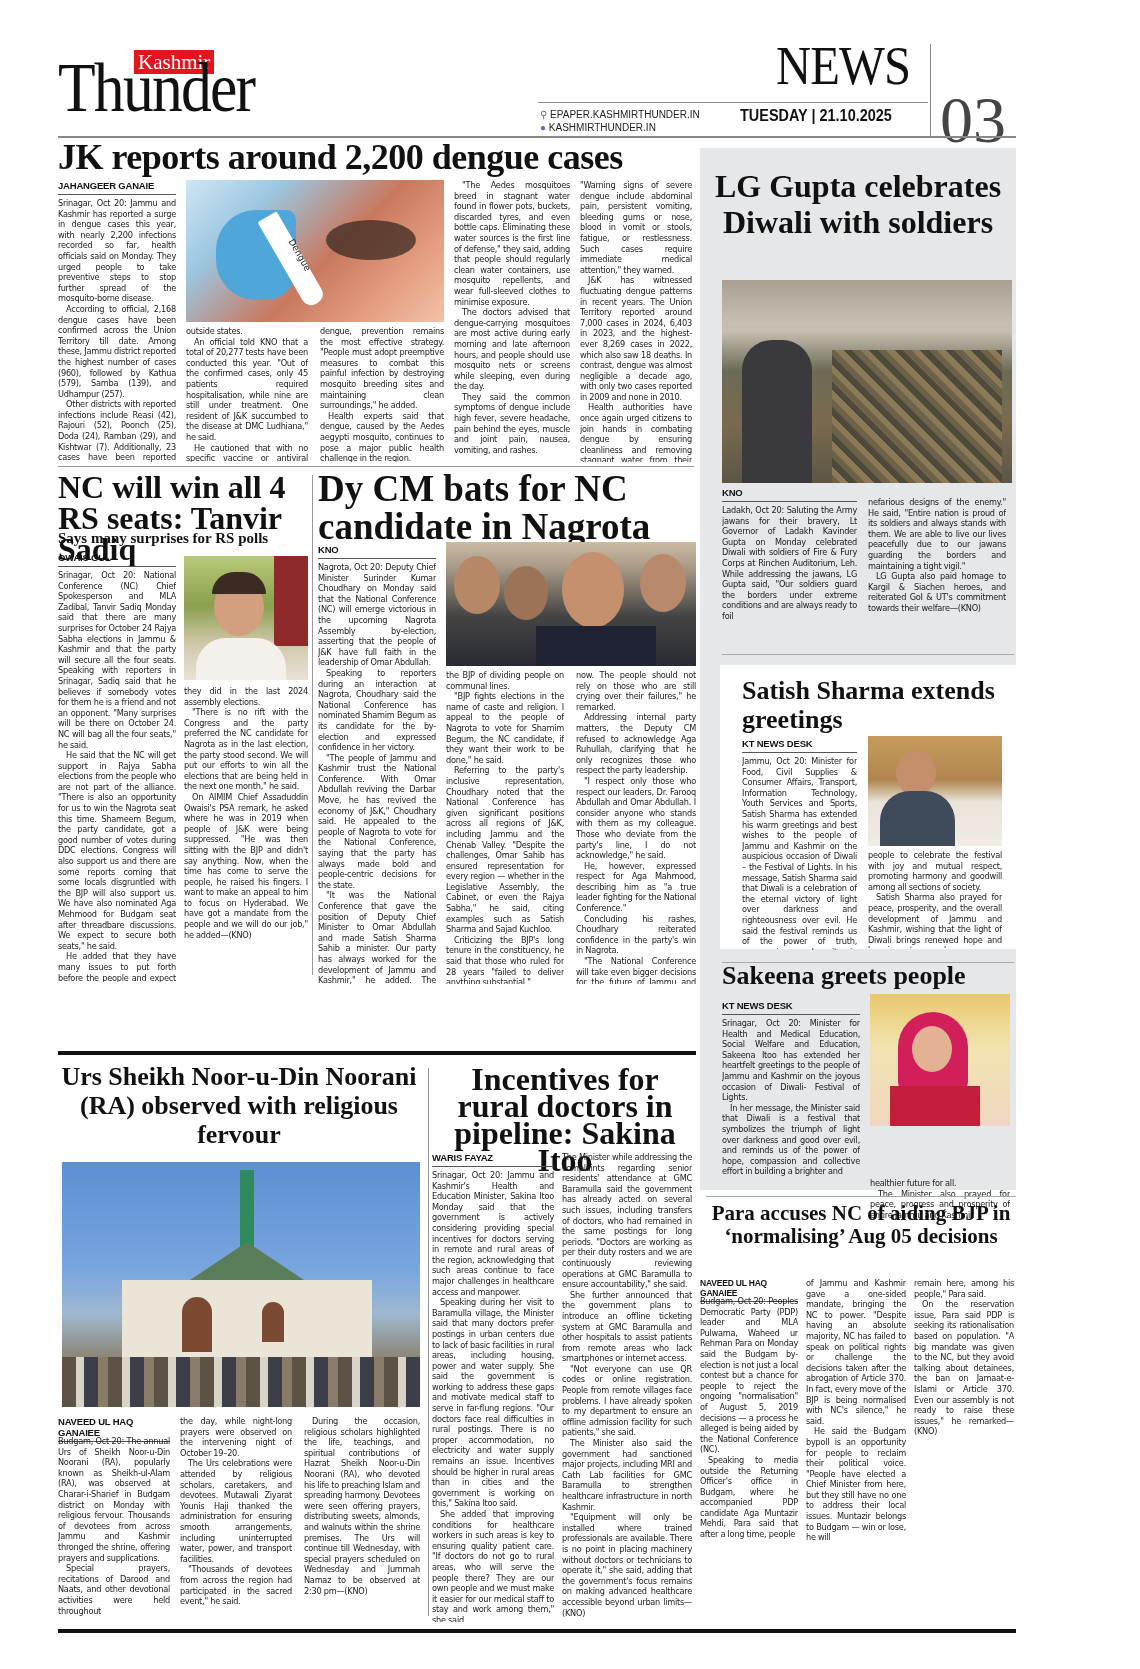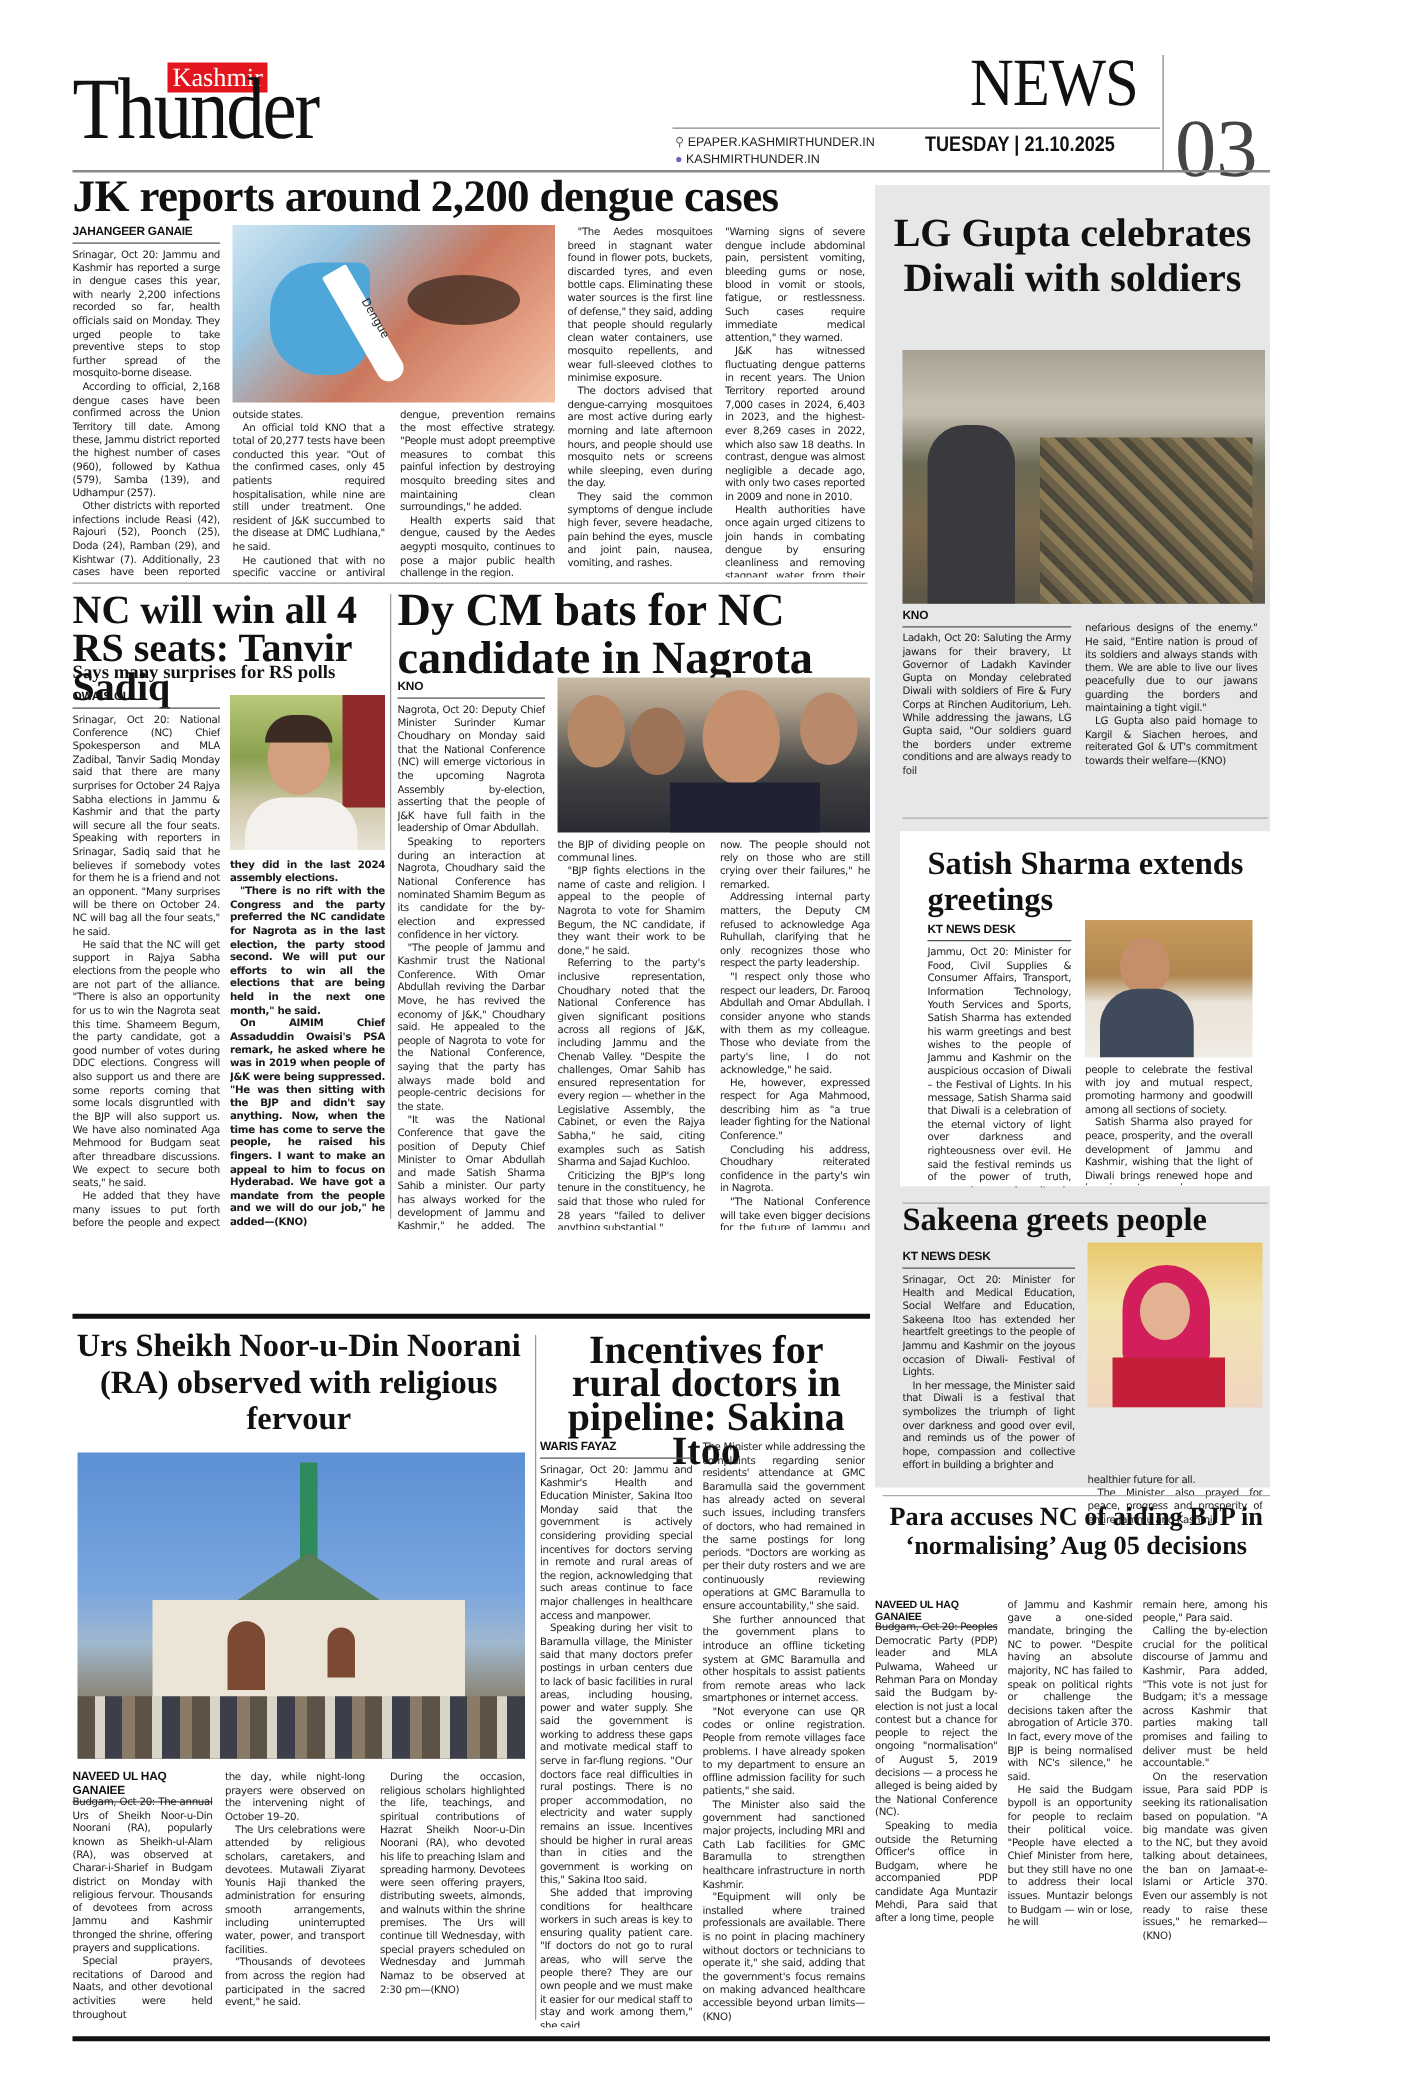--- a/index.html
+++ b/index.html
@@ -139,21 +139,21 @@
     <p class="first">Srinagar, Oct 20: National Conference (NC) Chief Spokesperson and MLA Zadibal, Tanvir Sadiq Monday said that there are many surprises for October 24 Rajya Sabha elections in Jammu &amp; Kashmir and that the party will secure all the four seats. Speaking with reporters in Srinagar, Sadiq said that he believes if somebody votes for them he is a friend and not an opponent. "Many surprises will be there on October 24. NC will bag all the four seats," he said.</p>
     <p>He said that the NC will get support in Rajya Sabha elections from the people who are not part of the alliance. "There is also an opportunity for us to win the Nagrota seat this time. Shameem Begum, the party candidate, got a good number of votes during DDC elections. Congress will also support us and there are some reports coming that some locals disgruntled with the BJP will also support us. We have also nominated Aga Mehmood for Budgam seat after threadbare discussions. We expect to secure both seats," he said.</p>
     <p>He added that they have many issues to put forth before the people and expect voters to support them like</p>
   </div>
   <div class="abs photo" style="left:126px;top:4px;width:124px;height:124px;background:linear-gradient(180deg,#b8c97a 0%,#8aa04e 40%,#cfc7a8 70%,#e9e3d8 100%);">
     <div class="abs" style="left:90px;top:0;width:34px;height:90px;background:#8e2a2a;"></div>
     <div class="abs" style="left:30px;top:22px;width:50px;height:58px;border-radius:50%;background:#d2a07e;"></div>
     <div class="abs" style="left:28px;top:16px;width:54px;height:22px;border-radius:30px 30px 0 0;background:#3b2b22;"></div>
     <div class="abs" style="left:12px;top:82px;width:90px;height:42px;border-radius:30px 30px 0 0;background:#f4f1ec;"></div>
   </div>
-  <div class="abs body" style="left:126px;top:134px;width:124px;height:296px;overflow:hidden;font-weight:bold;">
+  <div class="abs body" style="left:126px;top:134px;width:124px;height:296px;overflow:hidden;">
     <p class="first">they did in the last 2024 assembly elections.</p>
     <p>"There is no rift with the Congress and the party preferred the NC candidate for Nagrota as in the last election, the party stood second. We will put our efforts to win all the elections that are being held in the next one month," he said.</p>
     <p>On AIMIM Chief Assaduddin Owaisi's PSA remark, he asked where he was in 2019 when people of J&amp;K were being suppressed. "He was then sitting with the BJP and didn't say anything. Now, when the time has come to serve the people, he raised his fingers. I want to make an appeal to him to focus on Hyderabad. We have got a mandate from the people and we will do our job," he added—(KNO)</p>
   </div>
 </div>
 <div class="vrule" style="left:312px;top:475px;height:500px;"></div>
 
 <div class="abs head" style="left:318px;top:470px;width:380px;font-size:37px;line-height:38px;">Dy CM bats for NC candidate in Nagrota</div>
 <div class="abs" style="left:318px;top:544px;width:376px;height:440px;">
   <div class="abs byline" style="left:0;top:0;width:118px;">KNO</div>
@@ -175,21 +175,21 @@
     <p>"BJP fights elections in the name of caste and religion. I appeal to the people of Nagrota to vote for Shamim Begum, the NC candidate, if they want their work to be done," he said.</p>
     <p>Referring to the party's inclusive representation, Choudhary noted that the National Conference has given significant positions across all regions of J&amp;K, including Jammu and the Chenab Valley. "Despite the challenges, Omar Sahib has ensured representation for every region — whether in the Legislative Assembly, the Cabinet, or even the Rajya Sabha," he said, citing examples such as Satish Sharma and Sajad Kuchloo.</p>
     <p>Criticizing the BJP's long tenure in the constituency, he said that those who ruled for 28 years "failed to deliver anything substantial."</p>
 
   </div>
   <div class="abs body" style="left:258px;top:126px;width:120px;height:314px;overflow:hidden;">
     <p class="first">now. The people should not rely on those who are still crying over their failures," he remarked.</p>
     <p>Addressing internal party matters, the Deputy CM refused to acknowledge Aga Ruhullah, clarifying that he only recognizes those who respect the party leadership.</p>
     <p>"I respect only those who respect our leaders, Dr. Farooq Abdullah and Omar Abdullah. I consider anyone who stands with them as my colleague. Those who deviate from the party's line, I do not acknowledge," he said.</p>
     <p>He, however, expressed respect for Aga Mahmood, describing him as "a true leader fighting for the National Conference."</p>
-    <p>Concluding his address, Choudhary reiterated confidence in the party's win in Nagrota.</p>
+    <p>Concluding his rashes, Choudhary reiterated confidence in the party's win in Nagrota.</p>
     <p>"The National Conference will take even bigger decisions for the future of Jammu and Kashmir. We will surely win the Nagrota seat—(KNO)</p>
   </div>
 </div>
 
 <div class="rule" style="left:58px;top:1051px;width:638px;height:4px;background:#111;"></div>
 
 <div class="abs head" style="left:58px;top:1062px;width:362px;text-align:center;font-size:26px;line-height:29px;">Urs Sheikh Noor-u-Din Noorani (RA) observed with religious fervour</div>
 <div class="abs photo" style="left:62px;top:1162px;width:358px;height:245px;background:linear-gradient(180deg,#5c8fd4 0%,#7aa6df 45%,#9fb8cf 62%,#8b8575 80%,#6b665a 100%);">
   <div class="abs" style="left:178px;top:8px;width:14px;height:80px;background:#2f8a5e;"></div>
   <div class="abs" style="left:110px;top:80px;width:150px;height:40px;background:#5a7d59;clip-path:polygon(10% 100%,50% 0,90% 100%);"></div>
@@ -239,18 +239,17 @@
   <div class="abs body" style="left:0;top:18px;width:98px;height:327px;overflow:hidden;">
     <p class="first">Budgam, Oct 20: Peoples Democratic Party (PDP) leader and MLA Pulwama, Waheed ur Rehman Para on Monday said the Budgam by-election is not just a local contest but a chance for people to reject the ongoing "normalisation" of August 5, 2019 decisions — a process he alleged is being aided by the National Conference (NC).</p>
     <p>Speaking to media outside the Returning Officer's office in Budgam, where he accompanied PDP candidate Aga Muntazir Mehdi, Para said that after a long time, people</p>
   </div>
   <div class="abs body" style="left:106px;top:0;width:100px;height:345px;overflow:hidden;">
     <p class="first">of Jammu and Kashmir gave a one-sided mandate, bringing the NC to power. "Despite having an absolute majority, NC has failed to speak on political rights or challenge the decisions taken after the abrogation of Article 370. In fact, every move of the BJP is being normalised with NC's silence," he said.</p>
     <p>He said the Budgam bypoll is an opportunity for people to reclaim their political voice. "People have elected a Chief Minister from here, but they still have no one to address their local issues. Muntazir belongs to Budgam — win or lose, he will</p>
   </div>
   <div class="abs body" style="left:214px;top:0;width:100px;height:345px;overflow:hidden;">
     <p class="first">remain here, among his people," Para said.</p>
-    <p>Calling the by-election crucial for the political discourse of Jammu and Kashmir, Para added, "This vote is not just for Budgam; it's a message across Kashmir that parties making tall promises and failing to deliver must be held accountable."</p>
     <p>On the reservation issue, Para said PDP is seeking its rationalisation based on population. "A big mandate was given to the NC, but they avoid talking about detainees, the ban on Jamaat-e-Islami or Article 370. Even our assembly is not ready to raise these issues," he remarked—(KNO)</p>
   </div>
 </div>
 
 <div class="rule" style="left:58px;top:1629px;width:958px;height:4px;background:#111;"></div>
 
 </body></html>

